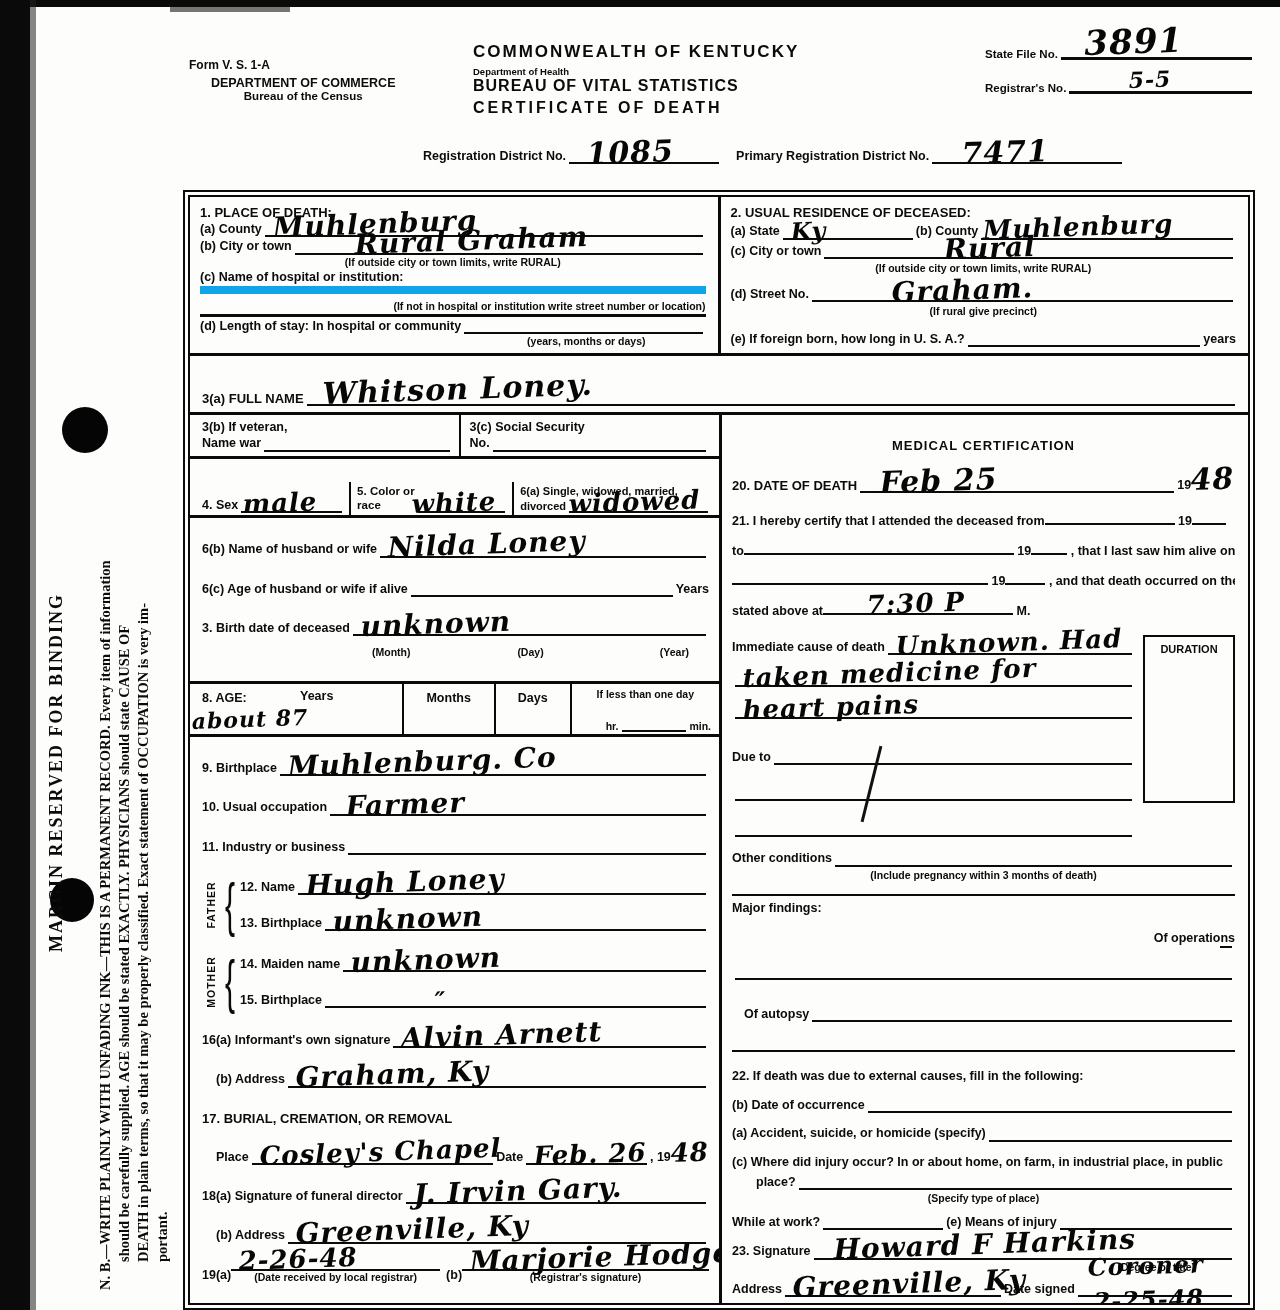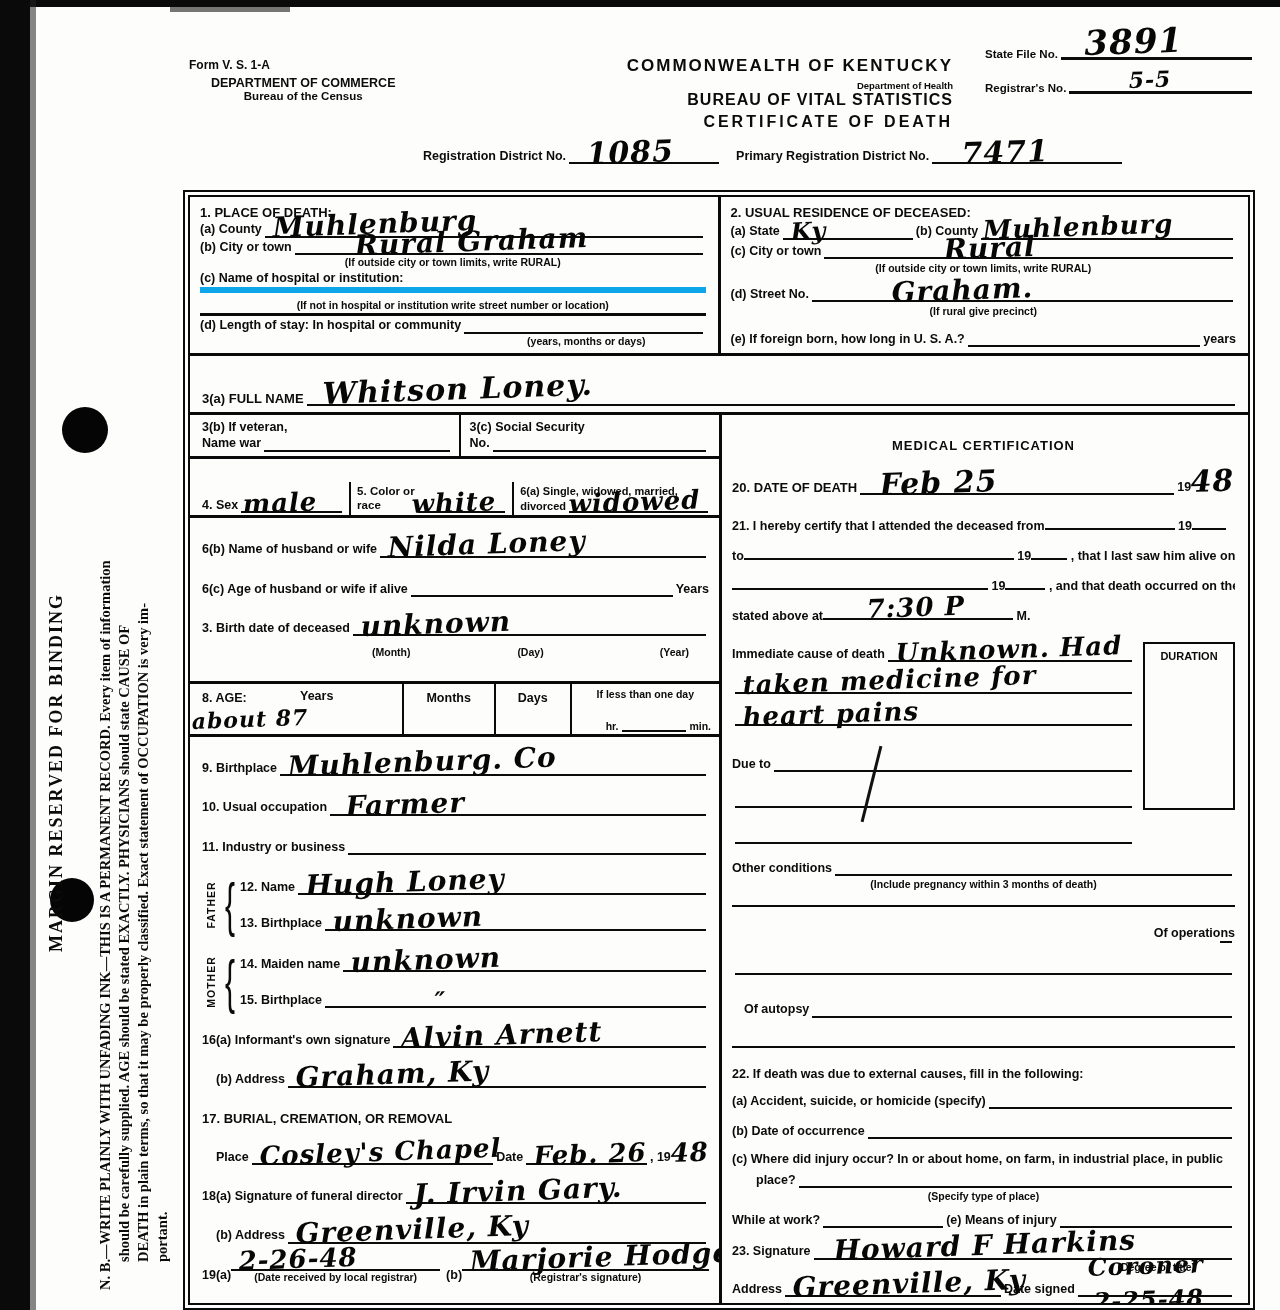--- a/index.html
+++ b/index.html
@@ -26,21 +26,21 @@
   .nb div:nth-child(3){padding-left:28px;}
   .nb div:nth-child(4){padding-left:28px;}
 
   
   .form-wrap{position:absolute;left:183px;top:40px;width:1072px;}
   .fh{position:relative;height:150px;}
   .fh-left{position:absolute;left:6px;top:18px;}
   .fh-form-no{font-weight:bold;font-size:12px;}
   .fh-dept{font-weight:bold;font-size:12.5px;padding-left:22px;padding-top:4px;}
   .fh-bureau{font-weight:bold;font-size:11.5px;text-align:center;padding-left:22px;}
-  .fh-center{position:absolute;left:290px;top:16px;width:480px;text-align:right;}
+  .fh-center{position:absolute;left:290px;top:2px;width:480px;text-align:left;}
   .fh-cw{font-weight:bold;font-size:17px;letter-spacing:2px;}
   .fh-dh{font-weight:bold;font-size:9.5px;margin-top:4px;}
   .fh-bvs{font-weight:bold;font-size:16px;letter-spacing:1px;}
   .fh-cod{font-weight:bold;font-size:16px;letter-spacing:3px;margin-top:4px;}
   .fh-right{position:absolute;right:0;top:8px;width:270px;}
   .sf-row{display:flex;align-items:flex-end;}
   .sf-lbl{font-weight:bold;font-size:11.5px;white-space:nowrap;}
   .reg-row{position:absolute;left:240px;top:108px;display:flex;align-items:flex-end;white-space:nowrap;}
 
   
@@ -159,21 +159,21 @@
               </span>
           </div>
           <div class="row">
             <span class="lbl">(b)   City or town</span>
             <span class="fill">
                 <span class="hw hw28" style="left:60px;">Rural Graham</span>
               </span>
           </div>
           <div class="cap" style="text-align:center;">(If outside city or town limits, write RURAL)</div>
           <div class="lbl">(c)   Name of hospital or institution:</div>
-          <div class="cap bb3" style="text-align:center;padding:6px 0 2px 0;border-top:6px solid #0ea5e9;">(If not in hospital or institution write street number or location)</div>
+          <div class="cap bb3" style="text-align:right;padding:6px 0 2px 0;border-top:8px solid #0ea5e9;">(If not in hospital or institution write street number or location)</div>
           <div class="row">
             <span class="lbl">(d)   Length of stay: In hospital or community</span>
             <span class="fill"></span>
           </div>
           <div class="cap" style="text-align:right;padding-right:60px;">(years, months or days)</div>
         </div>
         <div class="cell">
           <div class="ttl">2.   USUAL RESIDENCE OF DECEASED:</div>
           <div class="row">
             <span class="lbl">(a)   State</span>
@@ -493,44 +493,45 @@
 
           <div>
             <div class="row">
               <span class="lbl">Other conditions</span>
               <span class="fill"></span>
             </div>
             <div class="cap" style="text-align:center;margin-top:2px;">(Include pregnancy within 3 months of death)</div>
           </div>
 
           <div style="border-top:2px solid #0a0a0a;padding-top:4px;">
+            <div class="lbl">Major findings:</div>
             <div class="row" style="margin-top:14px;flex-direction:column;">
               <span class="lbl" style="padding-left:12px;">Of operations</span>
               <span class="fill">
                   <span class="hw hw26" style="left:300px;">95c</span>
                 </span>
             </div>
             <div class="row" style="margin-top:26px;">
                 <span class="fill"></span>
               </div>
             <div class="row" style="margin-top:26px;">
               <span class="lbl" style="padding-left:12px;">Of autopsy</span>
               <span class="fill"></span>
             </div>
             <div class="dbl-rule" style="margin-top:26px;"></div>
           </div>
 
           <div>
             <div class="ttl" style="font-size:12.5px;">22.   If death was due to external causes, fill in the following:</div>
+            <div class="row" style="margin-top:14px;">
+              <span class="lbl">(b)   Date of occurrence</span>
+                <span class="fill"></span>
+            </div>
             <div class="row" style="margin-top:12px;">
               <span class="lbl">(a)   Accident, suicide, or homicide (specify)</span>
-                <span class="fill"></span>
-            </div>
-            <div class="row" style="margin-top:14px;">
-              <span class="lbl">(b)   Date of occurrence</span>
                 <span class="fill"></span>
             </div>
             <div style="margin-top:12px;">
               <div class="lbl" style="white-space:normal;">(c)   Where did injury occur?  In or about home, on farm, in industrial place, in public</div>
               <div class="row" style="margin-top:4px;">
                 <span class="lbl" style="padding-left:24px;">place?</span>
                   <span class="fill"></span>
               </div>
               <div class="cap" style="text-align:center;margin-top:2px;">(Specify type of place)</div>
             </div>

